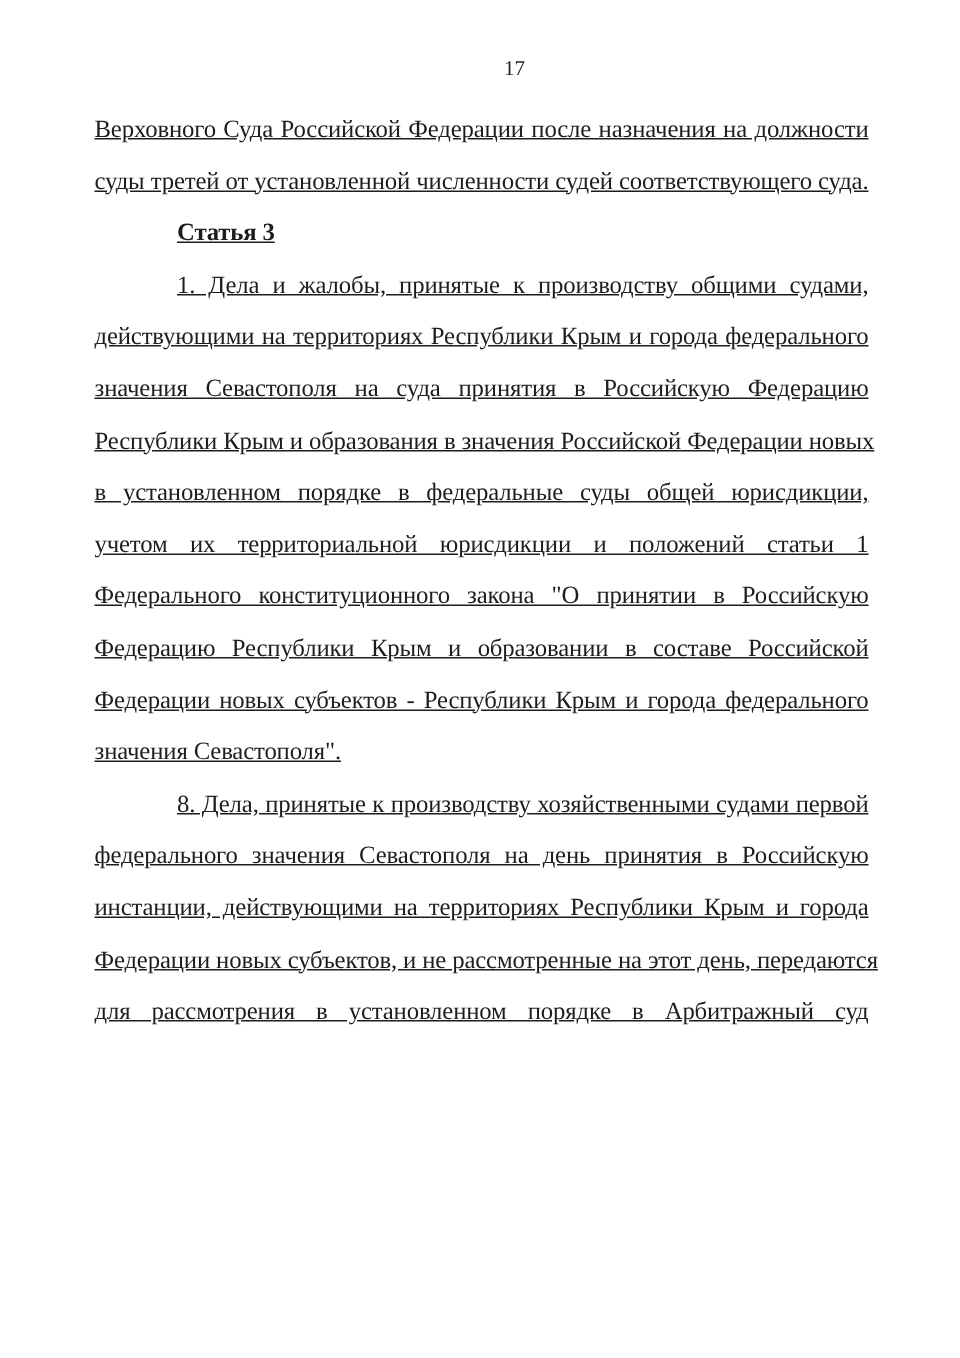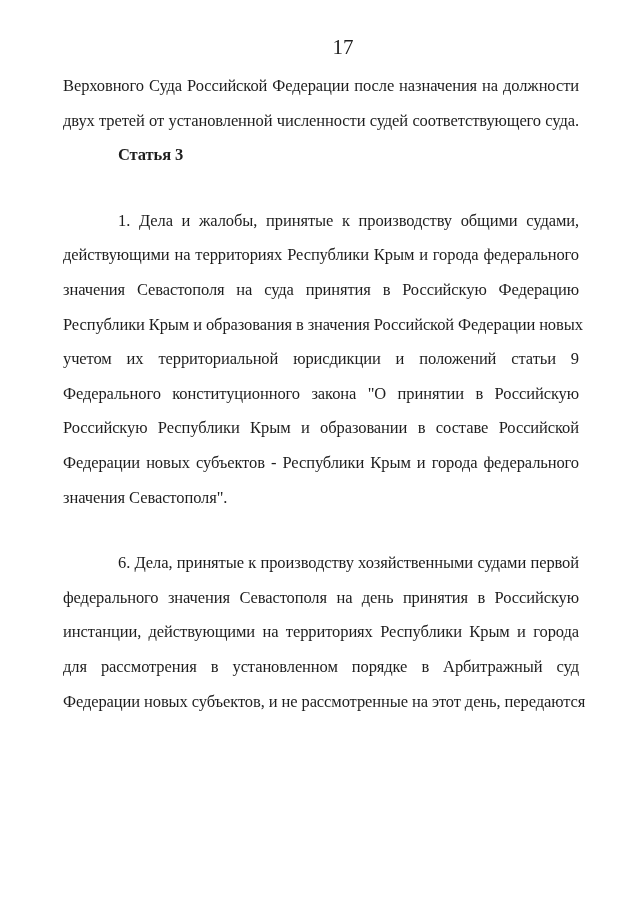--- a/index.html
+++ b/index.html
@@ -15,55 +15,56 @@
     background: #ffffff;
     overflow: hidden;
   }
   .pageno {
     position: absolute;
     top: 30px; left: 63px; width: 516px;
     box-sizing: border-box;
     padding-left: 44px;
     height: 34px; line-height: 34px;
     text-align: center;
-    font-size: 21px;
+    font-size: 14px;
   }
   .docbody {
     position: absolute;
-    top: 69px; left: 63px; width: 516px;
+    top: 69px; left: 63px; width: 516px; text-decoration: underline;
   }
   .line {
     height: 34.6px;
     line-height: 34.6px;
     font-size: 16.5px;
     letter-spacing: -0.1px;
     white-space: nowrap;
   }
   .j { text-align: justify; text-align-last: justify; }
   .l { text-align: left; text-align-last: left; }
-  .ind { text-indent: 55px; margin-top: 31px; }
+  .ind { text-indent: 55px; }
   .h { font-weight: 700; text-align: right; text-align-last: left; text-indent: 55px; }
 </style>
 </head>
 <body>
 
 <div class="sheet">
   <div class="pageno">17</div>
   <div class="docbody">
     <div class="line j">Верховного Суда Российской Федерации после назначения на должности</div>
-    <div class="line j">двух третей от установленной численности судей соответствующего суда.</div>
+    <div class="line j">суды третей от установленной численности судей соответствующего суда.</div>
     <div class="line h">Статья 3</div>
     <div class="line j ind">1. Дела и жалобы, принятые к производству общими судами,</div>
     <div class="line j">действующими на территориях Республики Крым и города федерального</div>
     <div class="line j">значения Севастополя на суда принятия в Российскую Федерацию</div>
     <div class="line j">Республики Крым и образования в значения Российской Федерации новых</div>
-    <div class="line j">учетом их территориальной юрисдикции и положений статьи 9</div>
+    <div class="line j">в установленном порядке в федеральные суды общей юрисдикции,</div>
+    <div class="line j">учетом их территориальной юрисдикции и положений статьи 1</div>
     <div class="line j">Федерального конституционного закона "О принятии в Российскую</div>
-    <div class="line j">Российскую Республики Крым и образовании в составе Российской</div>
+    <div class="line j">Федерацию Республики Крым и образовании в составе Российской</div>
     <div class="line j">Федерации новых субъектов - Республики Крым и города федерального</div>
     <div class="line l">значения Севастополя".</div>
-    <div class="line j ind">6. Дела, принятые к производству хозяйственными судами первой</div>
+    <div class="line j ind">8. Дела, принятые к производству хозяйственными судами первой</div>
     <div class="line j">федерального значения Севастополя на день принятия в Российскую</div>
     <div class="line j">инстанции, действующими на территориях Республики Крым и города</div>
+    <div class="line j">Федерации новых субъектов, и не рассмотренные на этот день, передаются</div>
     <div class="line j">для рассмотрения в установленном порядке в Арбитражный суд</div>
-    <div class="line j">Федерации новых субъектов, и не рассмотренные на этот день, передаются</div>
   </div>
 </div>
 
 </body></html>

